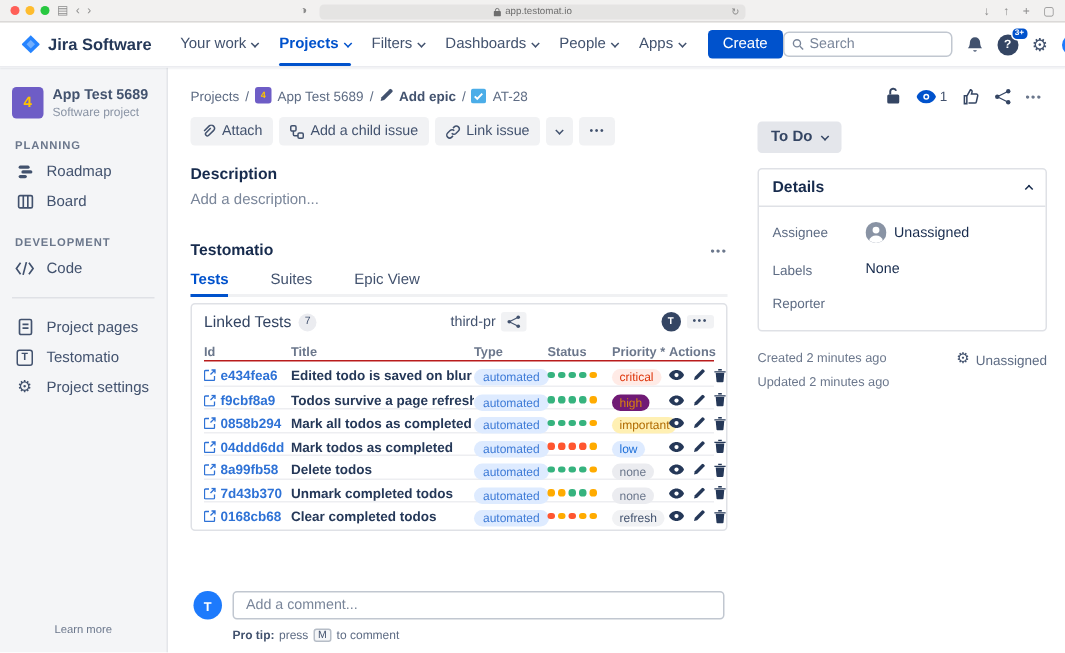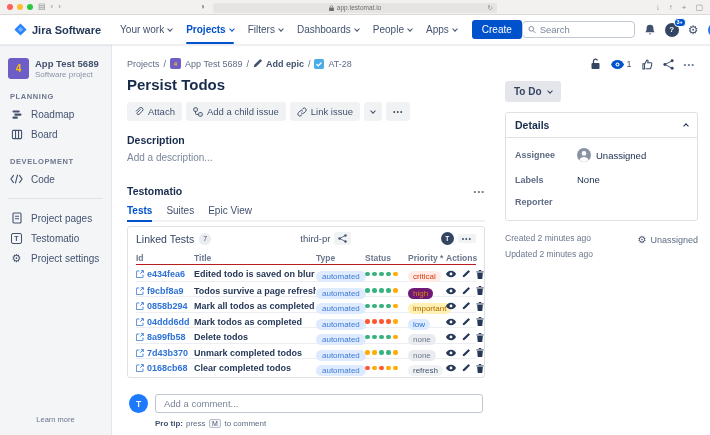--- a/index.html
+++ b/index.html
@@ -57,21 +57,21 @@
   .bc .sep{color:#5E6C84}
   .bc-proj-ic{width:11px;height:11px;border-radius:2px;background:#6E5DC6;color:#FFC400;font-size:6px;font-weight:bold;display:flex;align-items:center;justify-content:center}
   .page-title{font-size:15px;font-weight:bold;color:#172B4D;margin-top:7px}
   .toolbar{display:flex;gap:4px;margin-top:9px}
   .tb-btn{display:flex;align-items:center;gap:4px;background:#F1F2F4;border:none;border-radius:3px;color:#42526E;font-size:9.5px;padding:4px 7px;font-family:inherit;cursor:pointer}
   .desc-label{font-size:10.5px;font-weight:bold;color:#172B4D;margin-top:13px}
   .desc-ph{font-size:10px;color:#7A869A;margin-top:6px}
   .tm-head{display:flex;justify-content:space-between;align-items:center;margin-top:22px}
   .tm-title{font-size:10.5px;font-weight:bold;color:#172B4D}
   .dots3{color:#6B778C;font-size:8px;letter-spacing:1px;cursor:pointer}
-  .tabs{display:flex;gap:14px;margin-top:8px;border-bottom:2px solid #F0F1F3}
+  .tabs{display:flex;gap:28px;margin-top:8px;border-bottom:2px solid #F0F1F3}
   .tab{font-size:10px;color:#42526E;padding-bottom:4px;position:relative;cursor:pointer}
   .tab.active{color:#0052CC;font-weight:bold}
   .tab.active::after{content:"";position:absolute;left:0;right:0;bottom:-2px;height:2px;background:#0052CC}
   .widget{border:1px solid #DFE1E6;border-radius:3px;margin-top:4px;padding:5px 8px 3px}
   .lt-head{display:flex;align-items:center;gap:5px}
   .lt-label{font-size:10.5px;color:#344563}
   .badge7{width:12px;height:12px;border-radius:50%;background:#EBECF0;font-size:7px;color:#42526E;display:flex;align-items:center;justify-content:center}
   .lt-mid{margin-left:auto;display:flex;align-items:center;gap:4px}
   .lt-filter-label{font-size:9.5px;color:#42526E}
   .branch-btn{width:17px;height:13px;background:#F1F2F4;border-radius:2px;display:flex;align-items:center;justify-content:center;color:#42526E;cursor:pointer}
@@ -103,21 +103,21 @@
   .panel{position:absolute;top:45px;left:503px;right:0;bottom:0;padding:13px 12px 0 2px}
   .p-icons{display:flex;justify-content:flex-end;align-items:center;gap:10px;color:#344563;padding-right:3px}
   .p-icons > *{cursor:pointer}
   .watch{display:flex;align-items:center;gap:3px}
   .watch .cnt{font-size:9px;color:#42526E}
   .status-btn{margin-top:11px;display:inline-flex;align-items:center;gap:6px;background:#E4E6EB;border:none;border-radius:3px;padding:5px 9px;font-size:10px;font-weight:bold;color:#344563;font-family:inherit;cursor:pointer}
   .details{margin-top:10px;border:1px solid #DFE1E6;border-radius:3px;background:#fff}
   .d-head{display:flex;justify-content:space-between;align-items:center;padding:6px 9px;border-bottom:1px solid #DFE1E6;font-size:10.5px;font-weight:bold;color:#172B4D;cursor:pointer}
   .d-body{padding:10px 9px 1px}
   .d-row{display:grid;grid-template-columns:62px 1fr;align-items:center;margin-bottom:12px}
-  .d-label{font-size:9px;font-weight:bold;color:#5E6C84}
+  .d-label{font-size:9px;font-weight:normal;color:#5E6C84}
   .d-value{font-size:9.5px;color:#172B4D;display:flex;align-items:center;gap:5px}
   .avatar.rep{width:13px;height:13px;font-size:6.5px}
   .p-meta{display:flex;justify-content:space-between;margin-top:9px;align-items:flex-start}
   .meta-l{font-size:8.5px;color:#6B778C;line-height:1.9}
   .configure{display:flex;align-items:center;gap:4px;font-size:9px;color:#5E6C84;margin-top:5px;cursor:pointer}
 </style>
 </head>
 <body>
 
 <div class="browser-chrome">
@@ -300,21 +300,20 @@
       </svg>
     <span style="font-weight:bold;color:#42526E">Add epic</span>
     <span class="sep">/</span>
     <svg width="10" height="10" viewBox="0 0 12 12">
         <rect width="12" height="12" rx="2" fill="#4BADE8"></rect>
         <path d="M3 6.3l2 2 4-4.2" stroke="#fff" stroke-width="1.6" fill="none"></path>
       </svg>
     <span>AT-28</span>
   </div>
 
-  <h1 class="page-title">Persist Todos</h1>
 
   <div class="toolbar">
     <button class="tb-btn">
       <svg width="10" height="10" viewBox="0 0 12 12" fill="none" stroke="#42526E" stroke-width="1.2">
           <path d="M7.8 2.8 3.9 6.7a1.5 1.5 0 0 0 2.1 2.1l4-3.9a2.5 2.5 0 0 0-3.6-3.6L2.5 5.2"></path>
         </svg>
       <span>Attach</span>
     </button>
     <button class="tb-btn">
       <svg width="10" height="10" viewBox="0 0 12 12" fill="none" stroke="#42526E" stroke-width="1.2">

